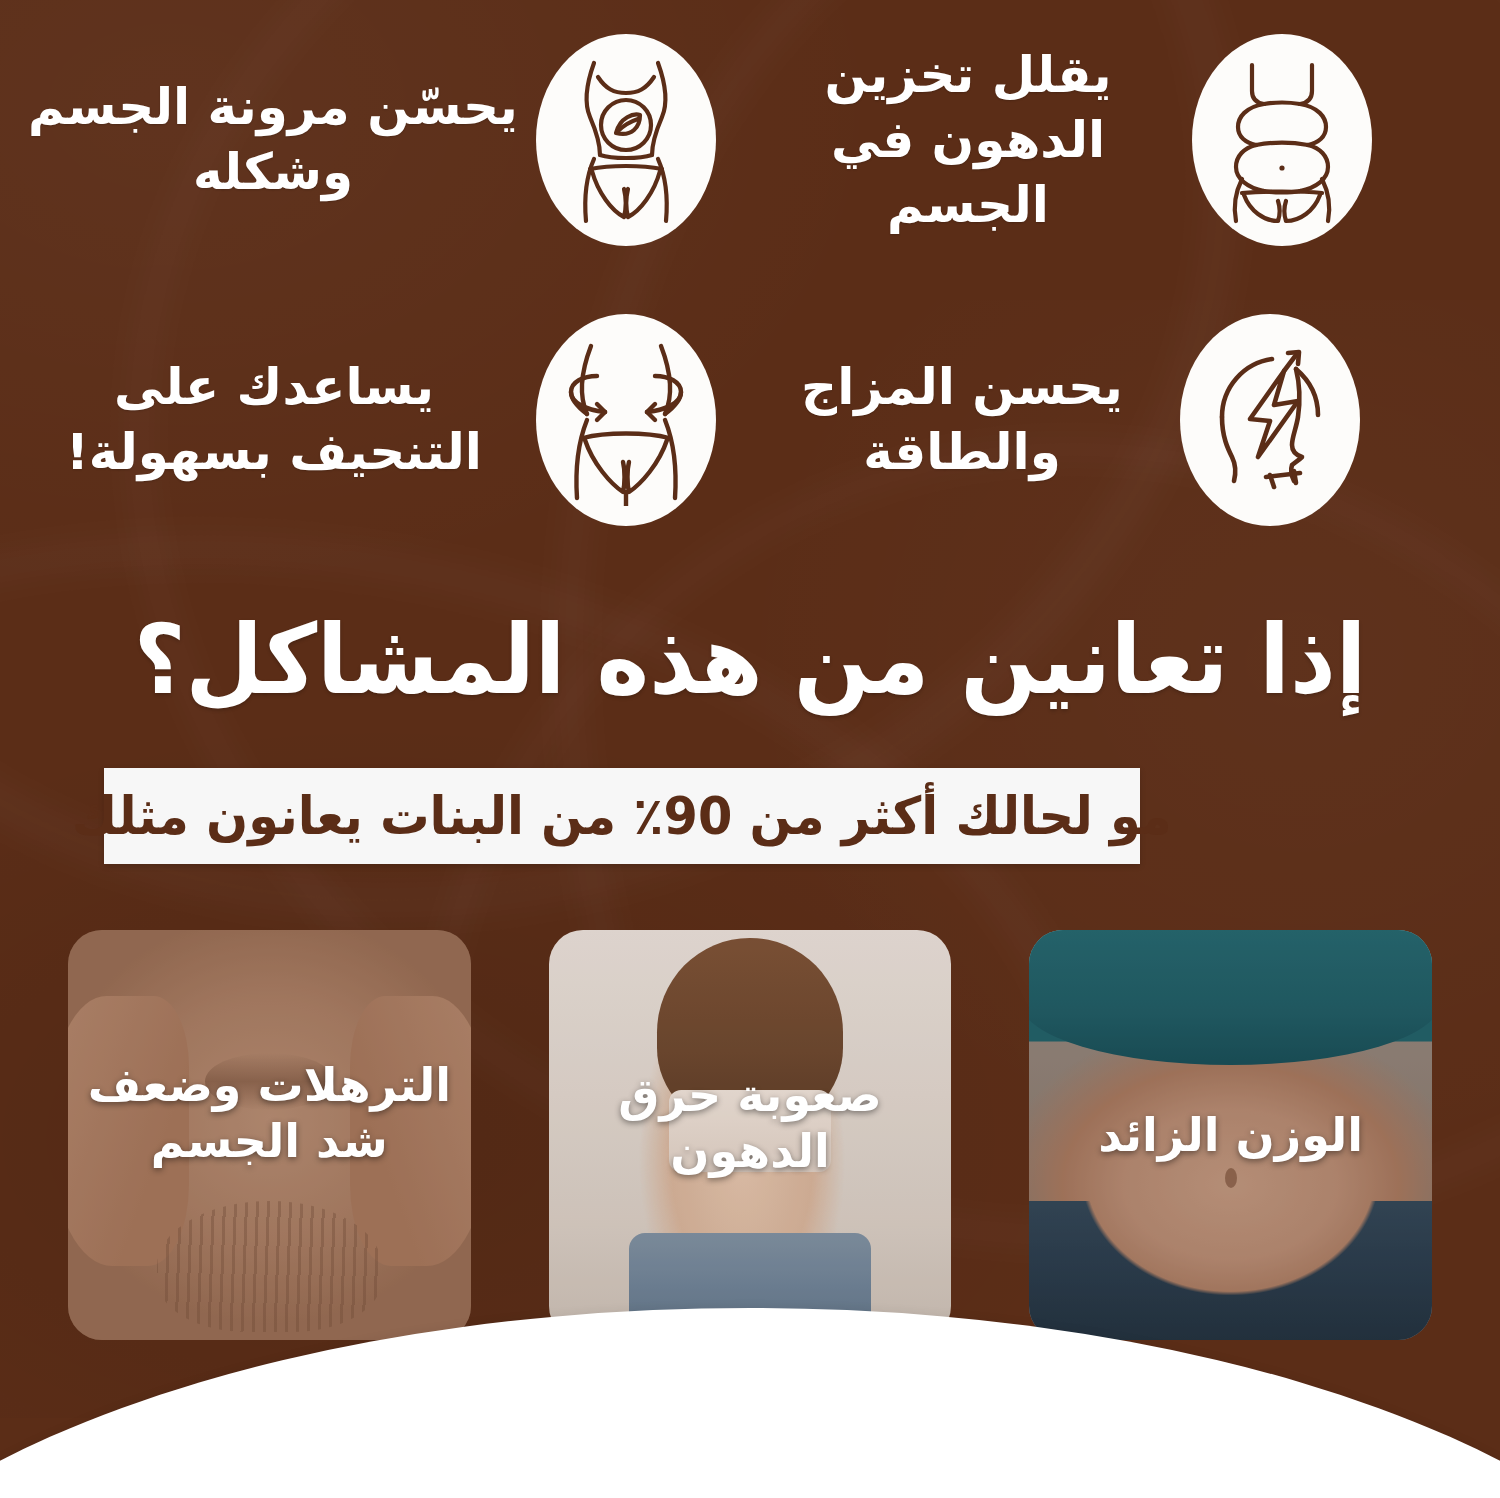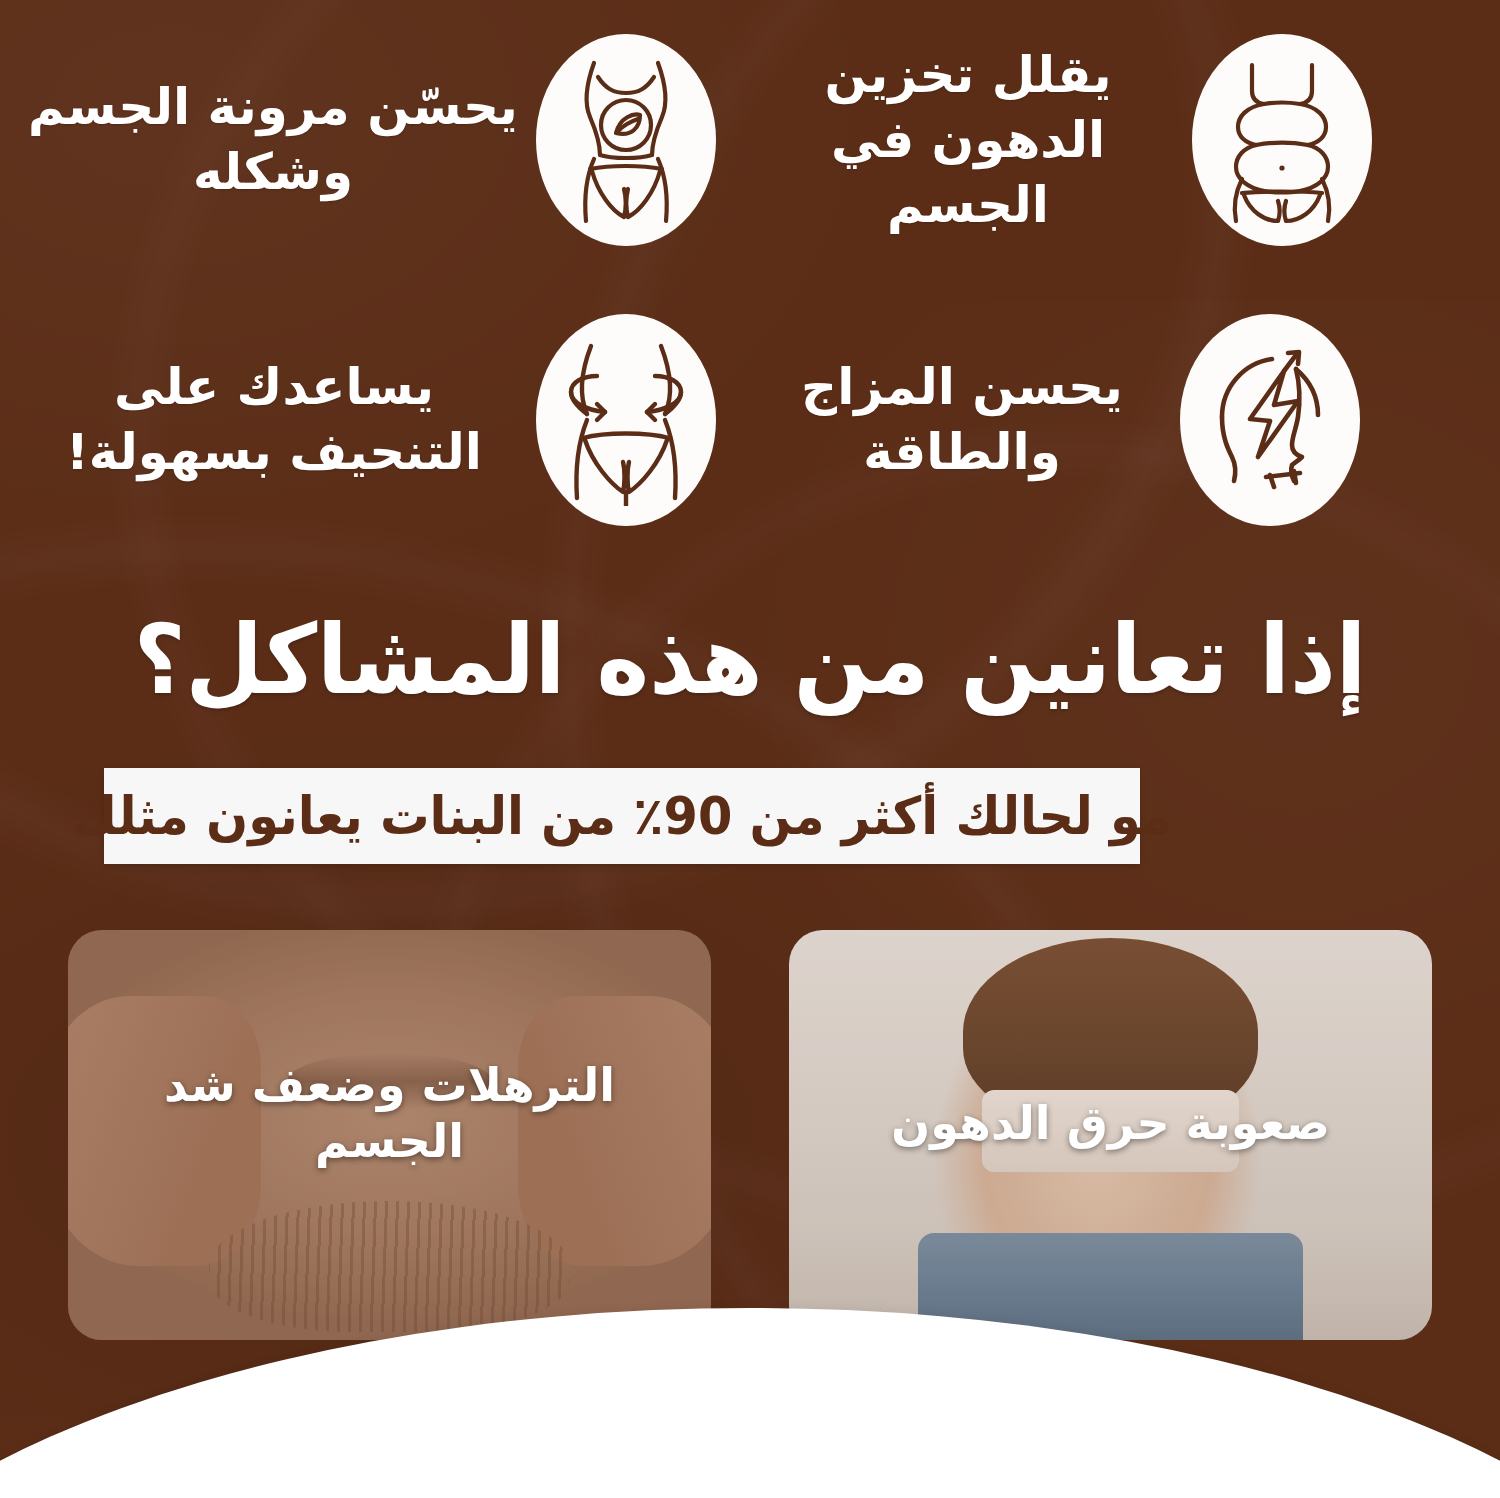--- a/index.html
+++ b/index.html
@@ -294,20 +294,29 @@
   </div>
 
   <div class="headline">إذا تعانين من هذه المشاكل؟</div>
 
   <div class="banner">
     <span class="banner-text">مو لحالك أكثر من 90٪ من البنات يعانون مثلك</span>
   </div>
 
   <div class="cards">
 
+    <div class="card">
+      <div class="photo ph1">
+        <div class="shirt"></div>
+        <div class="jeans"></div>
+        <div class="navel"></div>
+      </div>
+      <div class="tint"></div>
+      <div class="card-label lbl-1">الوزن الزائد</div>
+    </div>
 
     <div class="card">
       <div class="photo ph2">
         <div class="hair"></div>
         <div class="top"></div>
         <div class="jeans"></div>
       </div>
       <div class="tint2"></div>
       <div class="card-label lbl-2">صعوبة حرق الدهون</div>
     </div>

